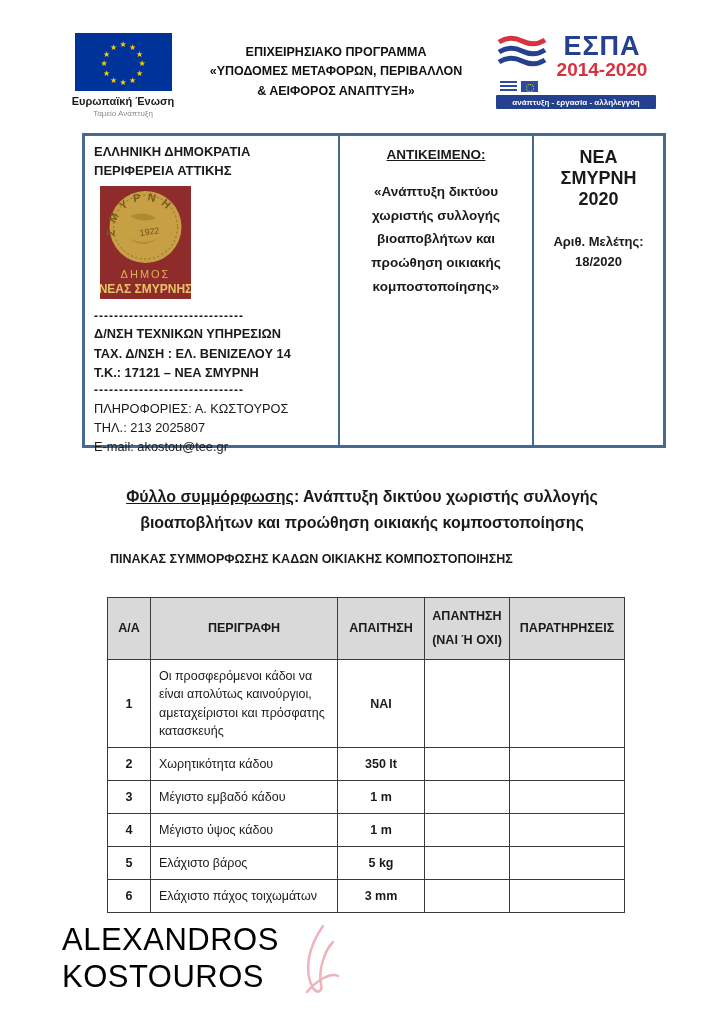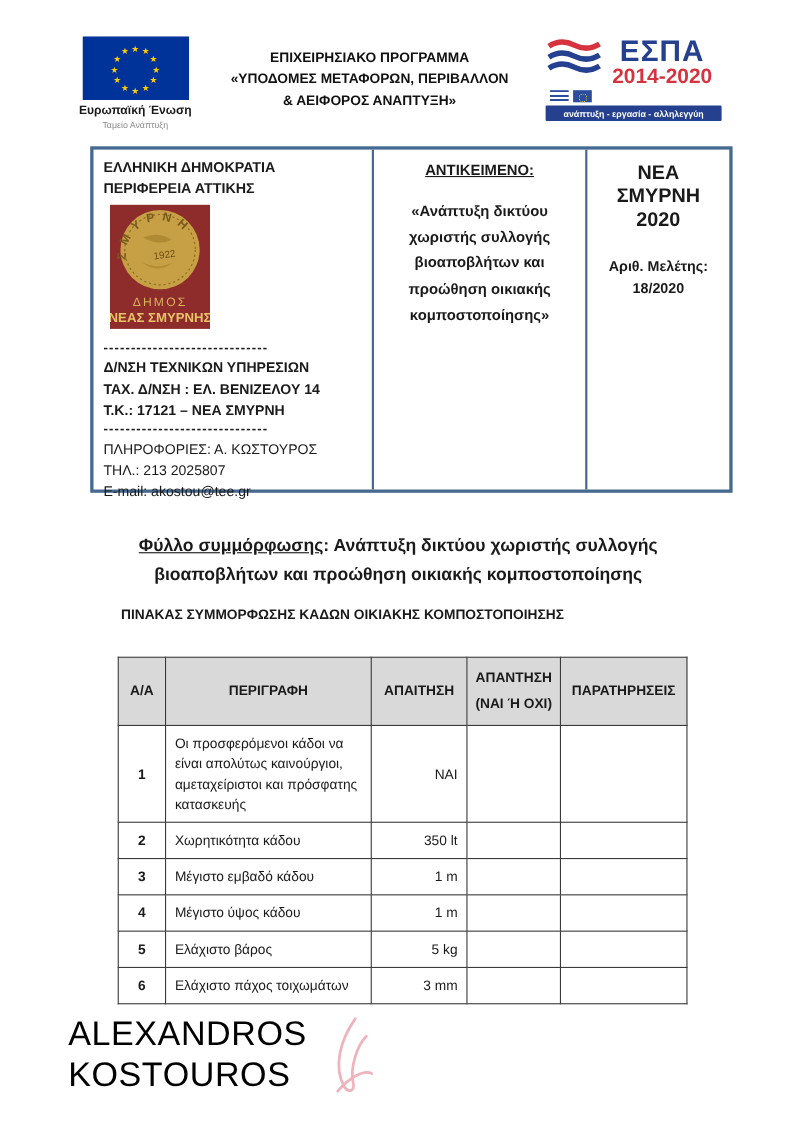--- a/index.html
+++ b/index.html
@@ -49,21 +49,21 @@
   .main-title .lead { text-decoration:underline; }
   .caption { position:absolute; left:110px; top:552px; font-weight:bold; font-size:12.5px; }
 
   
   table.ct { position:absolute; left:107px; top:597px; width:517px; border-collapse:collapse; table-layout:fixed; font-size:12.5px; }
   table.ct th, table.ct td { border:1px solid #3a3a3a; vertical-align:middle; }
   table.ct thead th { background:#d9d9d9; font-weight:bold; text-align:center; height:62px; font-size:12.5px; line-height:1.9; padding:2px; }
   table.ct td { background:#fff; padding:4px 8px; }
   td.num { text-align:center; font-weight:bold; }
   td.desc { text-align:left; line-height:1.45; }
-  td.req { text-align:right; font-weight:normal; }
+  td.req { text-align:center; font-weight:bold; }
   tr.tall td { height:88px;margin-top:12px; }
   tr.short td { height:33px; }
 
   
   .sig { position:absolute; left:62px; top:920px; display:flex; align-items:center; }
   .sig-name { font-size:31px; color:#000000; line-height:1.18; letter-spacing:0.5px; font-weight:500; }
   .sig-flourish { margin:0 6px 0 14px; }
   .sig-details { font-size:13.5px; font-weight:bold; line-height:1.3; color:#141414; }
 </style>
 </head>

